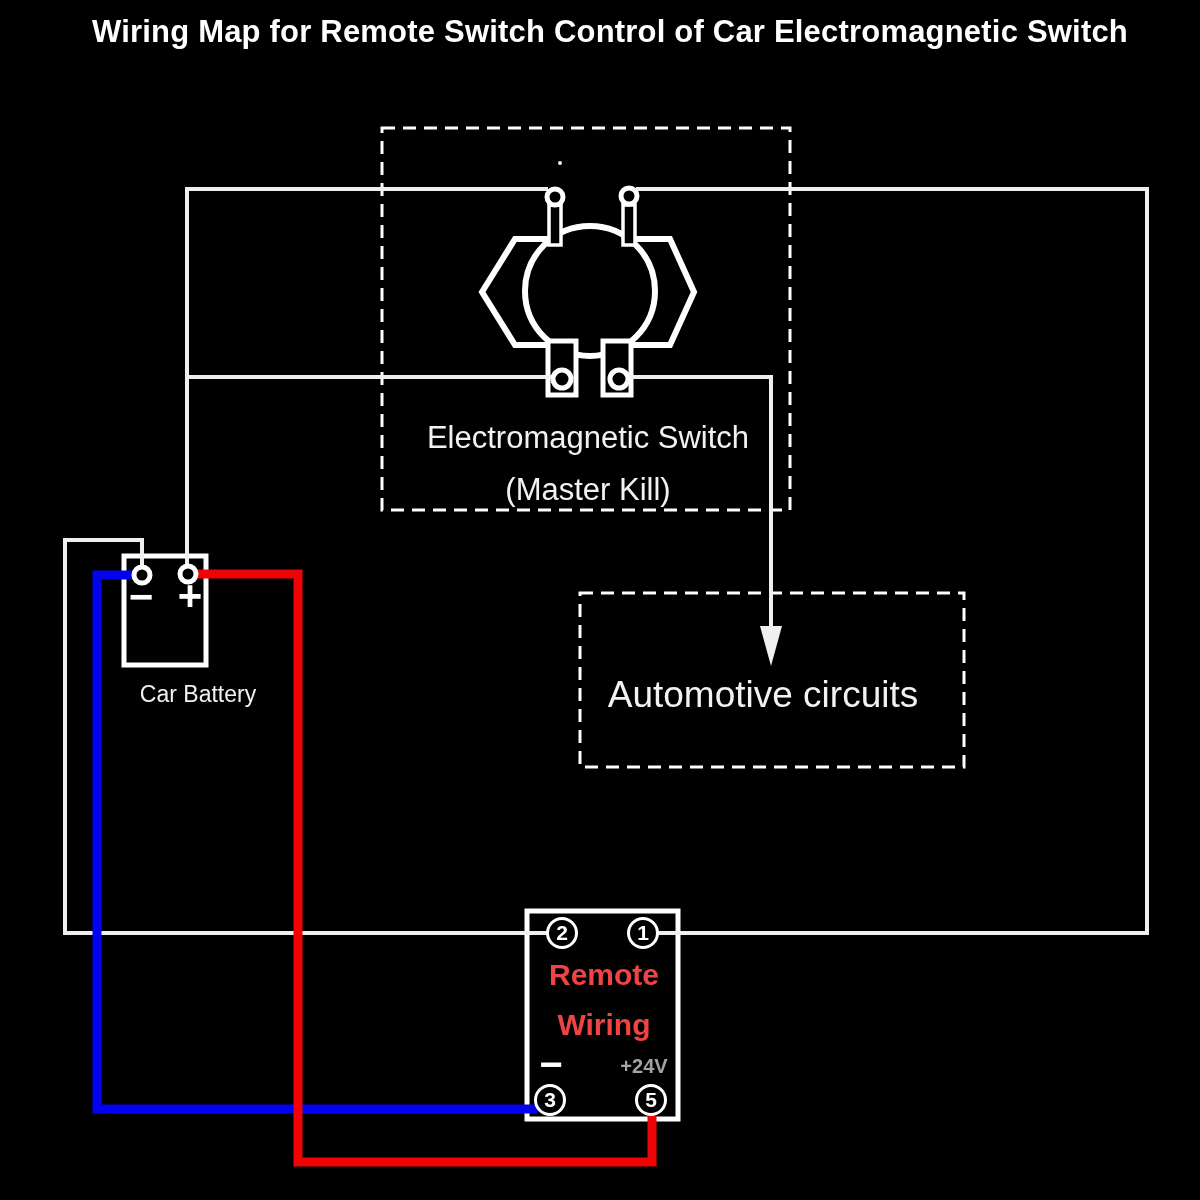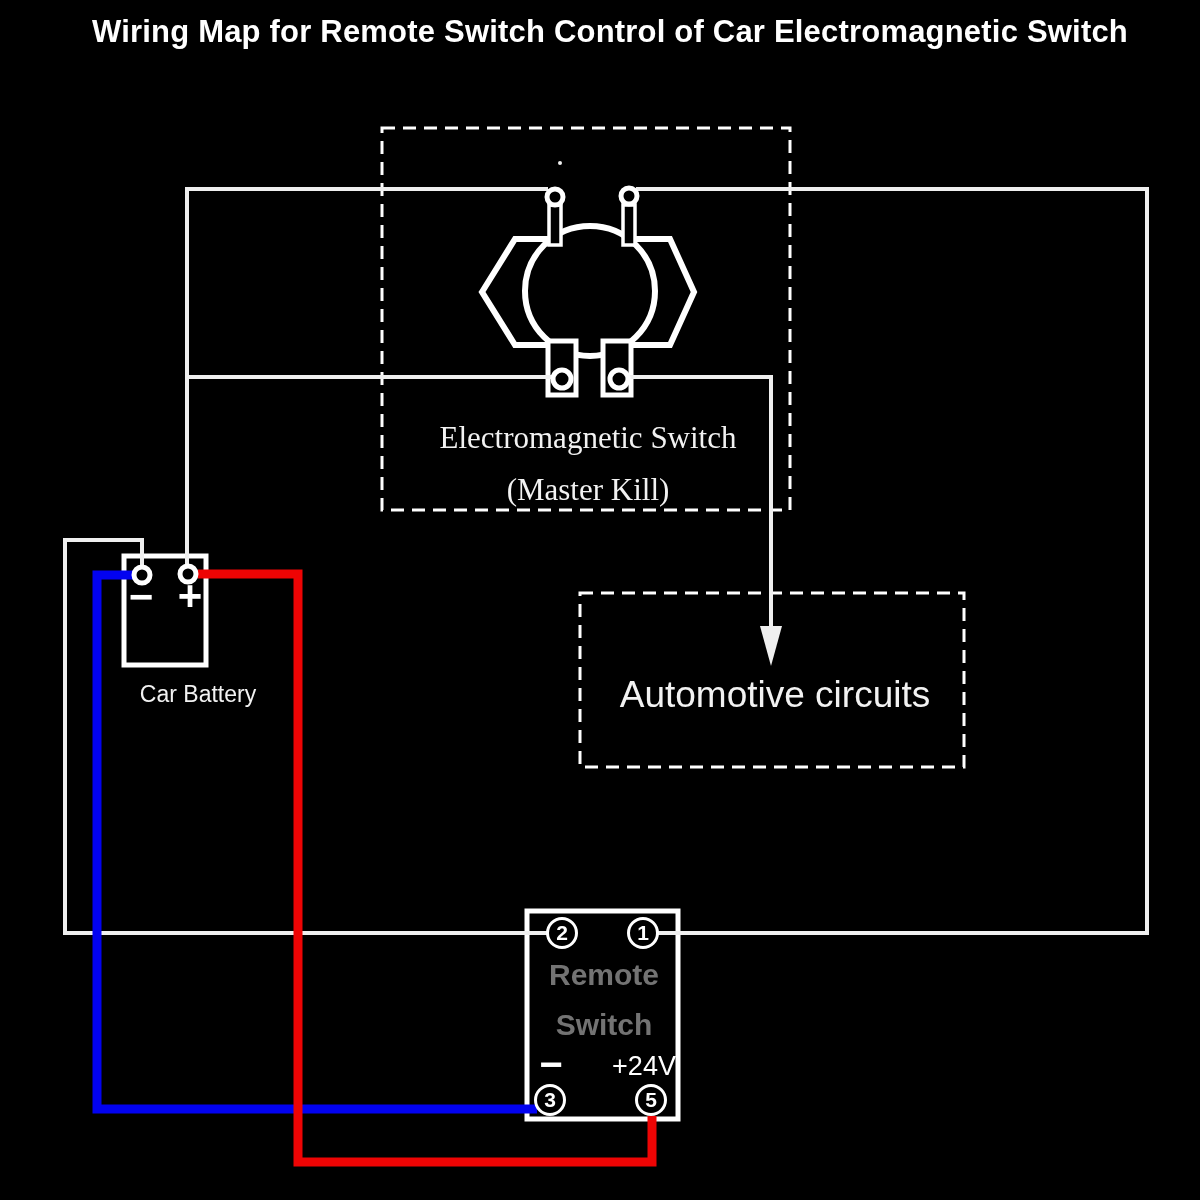--- a/index.html
+++ b/index.html
@@ -31,27 +31,27 @@
   .fillw{fill:var(--wire-white);stroke:none;}
 
   .lbl{
     position:absolute;z-index:2;color:var(--text);
     transform:translate(-50%,-50%);white-space:nowrap;line-height:1;
   }
   .title{
     position:absolute;z-index:2;left:0;right:0;top:14px;text-align:center;
     color:#ffffff;font-size:31px;font-weight:bold;letter-spacing:0.2px;
   }
-  .em-label{font-size:31px;font-family:Liberation Serif, serif;}
+  .em-label{font-size:31px;}
   .battery-label{font-size:23px;}
-  .auto-label{font-size:37px;margin-left:12px;}
-  .remote-title{font-size:30px;font-weight:bold;color:#737373;}
+  .auto-label{font-size:37px;}
+  .remote-title{font-size:30px;font-weight:bold;color:#ef4444;}
   .sign{font-weight:bold;color:#ffffff;font-size:42px;}
   .remote-minus{font-weight:bold;color:#ffffff;font-size:40px;}
-  .plus24{font-weight:normal;color:#ffffff;font-size:27px;}
+  .plus24{font-weight:bold;color:#a3a3a3;font-size:20px;}
   .term{
     position:absolute;z-index:3;width:32px;height:32px;box-sizing:border-box;
     border:3px solid var(--outline);border-radius:50%;
     background:var(--background);color:#ffffff;
     font-size:21px;font-weight:bold;
     display:flex;align-items:center;justify-content:center;
   }
 </style>
 </head>
 <body>
@@ -97,21 +97,21 @@
   <div class="lbl em-label" style="left:588px;top:437px;">Electromagnetic Switch</div>
   <div class="lbl em-label" style="left:588px;top:489px;text-align:center;">(Master Kill)</div>
 
   <div class="lbl battery-label" style="left:198px;top:694px;">Car Battery</div>
   <div class="lbl sign" style="left:141px;top:597px;">−</div>
   <div class="lbl sign" style="left:190px;top:596px;">+</div>
 
   <div class="lbl auto-label" style="left:763px;top:694px;">Automotive circuits</div>
 
   <div class="lbl remote-title" style="left:604px;top:975px;">Remote</div>
-  <div class="lbl remote-title" style="left:604px;top:1025px;">Switch</div>
+  <div class="lbl remote-title" style="left:604px;top:1025px;">Wiring</div>
   <div class="lbl remote-minus" style="left:551px;top:1064px;">−</div>
   <div class="lbl plus24" style="left:644px;top:1066px;">+24V</div>
 
   <div class="term" style="left:546px;top:917px;">2</div>
   <div class="term" style="left:627px;top:917px;">1</div>
   <div class="term" style="left:534px;top:1084px;">3</div>
   <div class="term" style="left:635px;top:1084px;">5</div>
 
 </div>
 

